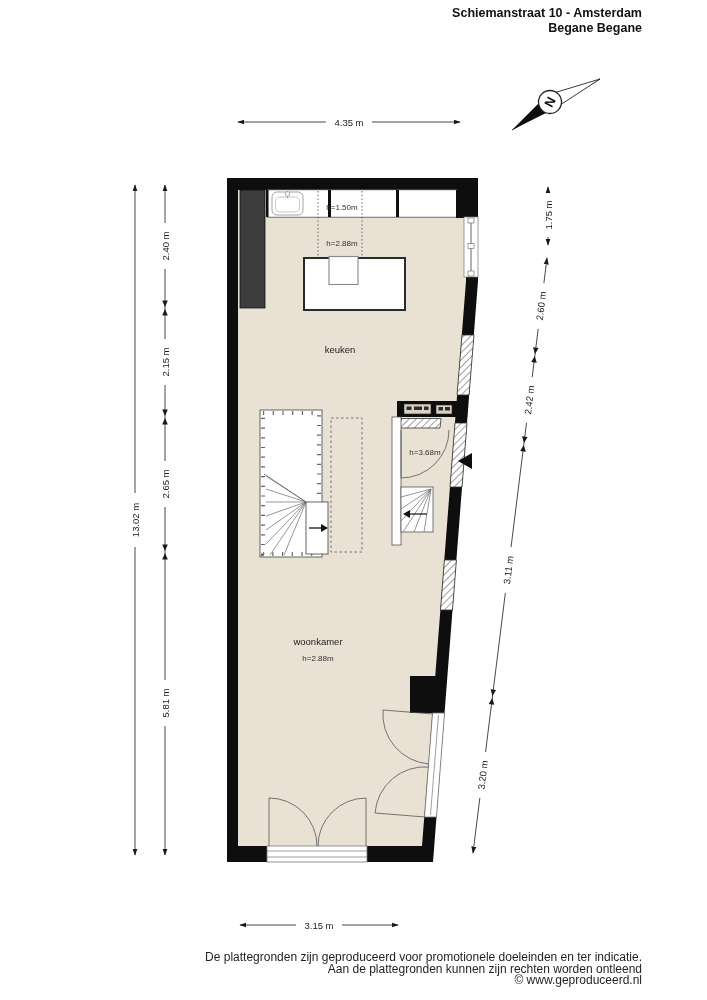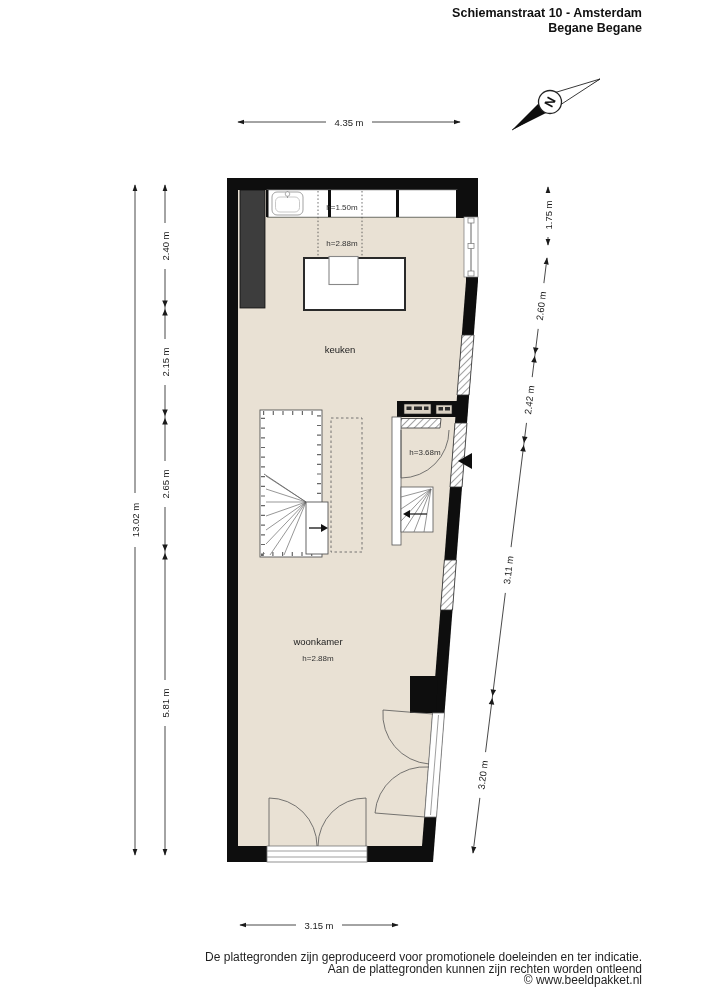--- a/index.html
+++ b/index.html
@@ -247,14 +247,14 @@
     <polygon fill="#0e0e0e" points="-41,27 -6,-8 1,6"></polygon>
     <polygon fill="#fff" stroke="#222" stroke-width="0.9" points="47,-24 -6,-8 1,6"></polygon>
     <circle cx="-3" cy="-1" r="11.5" fill="#fff" stroke="#222" stroke-width="1.3"></circle>
     <text class="compass-n" transform="translate(-3,-1) rotate(-62)" text-anchor="middle" dy="4.5">N</text>
   </g>
 </svg>
 
 <div class="overlay footer">
   <div>De plattegronden zijn geproduceerd voor promotionele doeleinden en ter indicatie.</div>
   <div>Aan de plattegronden kunnen zijn rechten worden ontleend</div>
-  <div>© www.beeldpakket.nl</div>
+  <div>© www.geproduceerd.nl</div>
 </div>
 
 </body></html>

